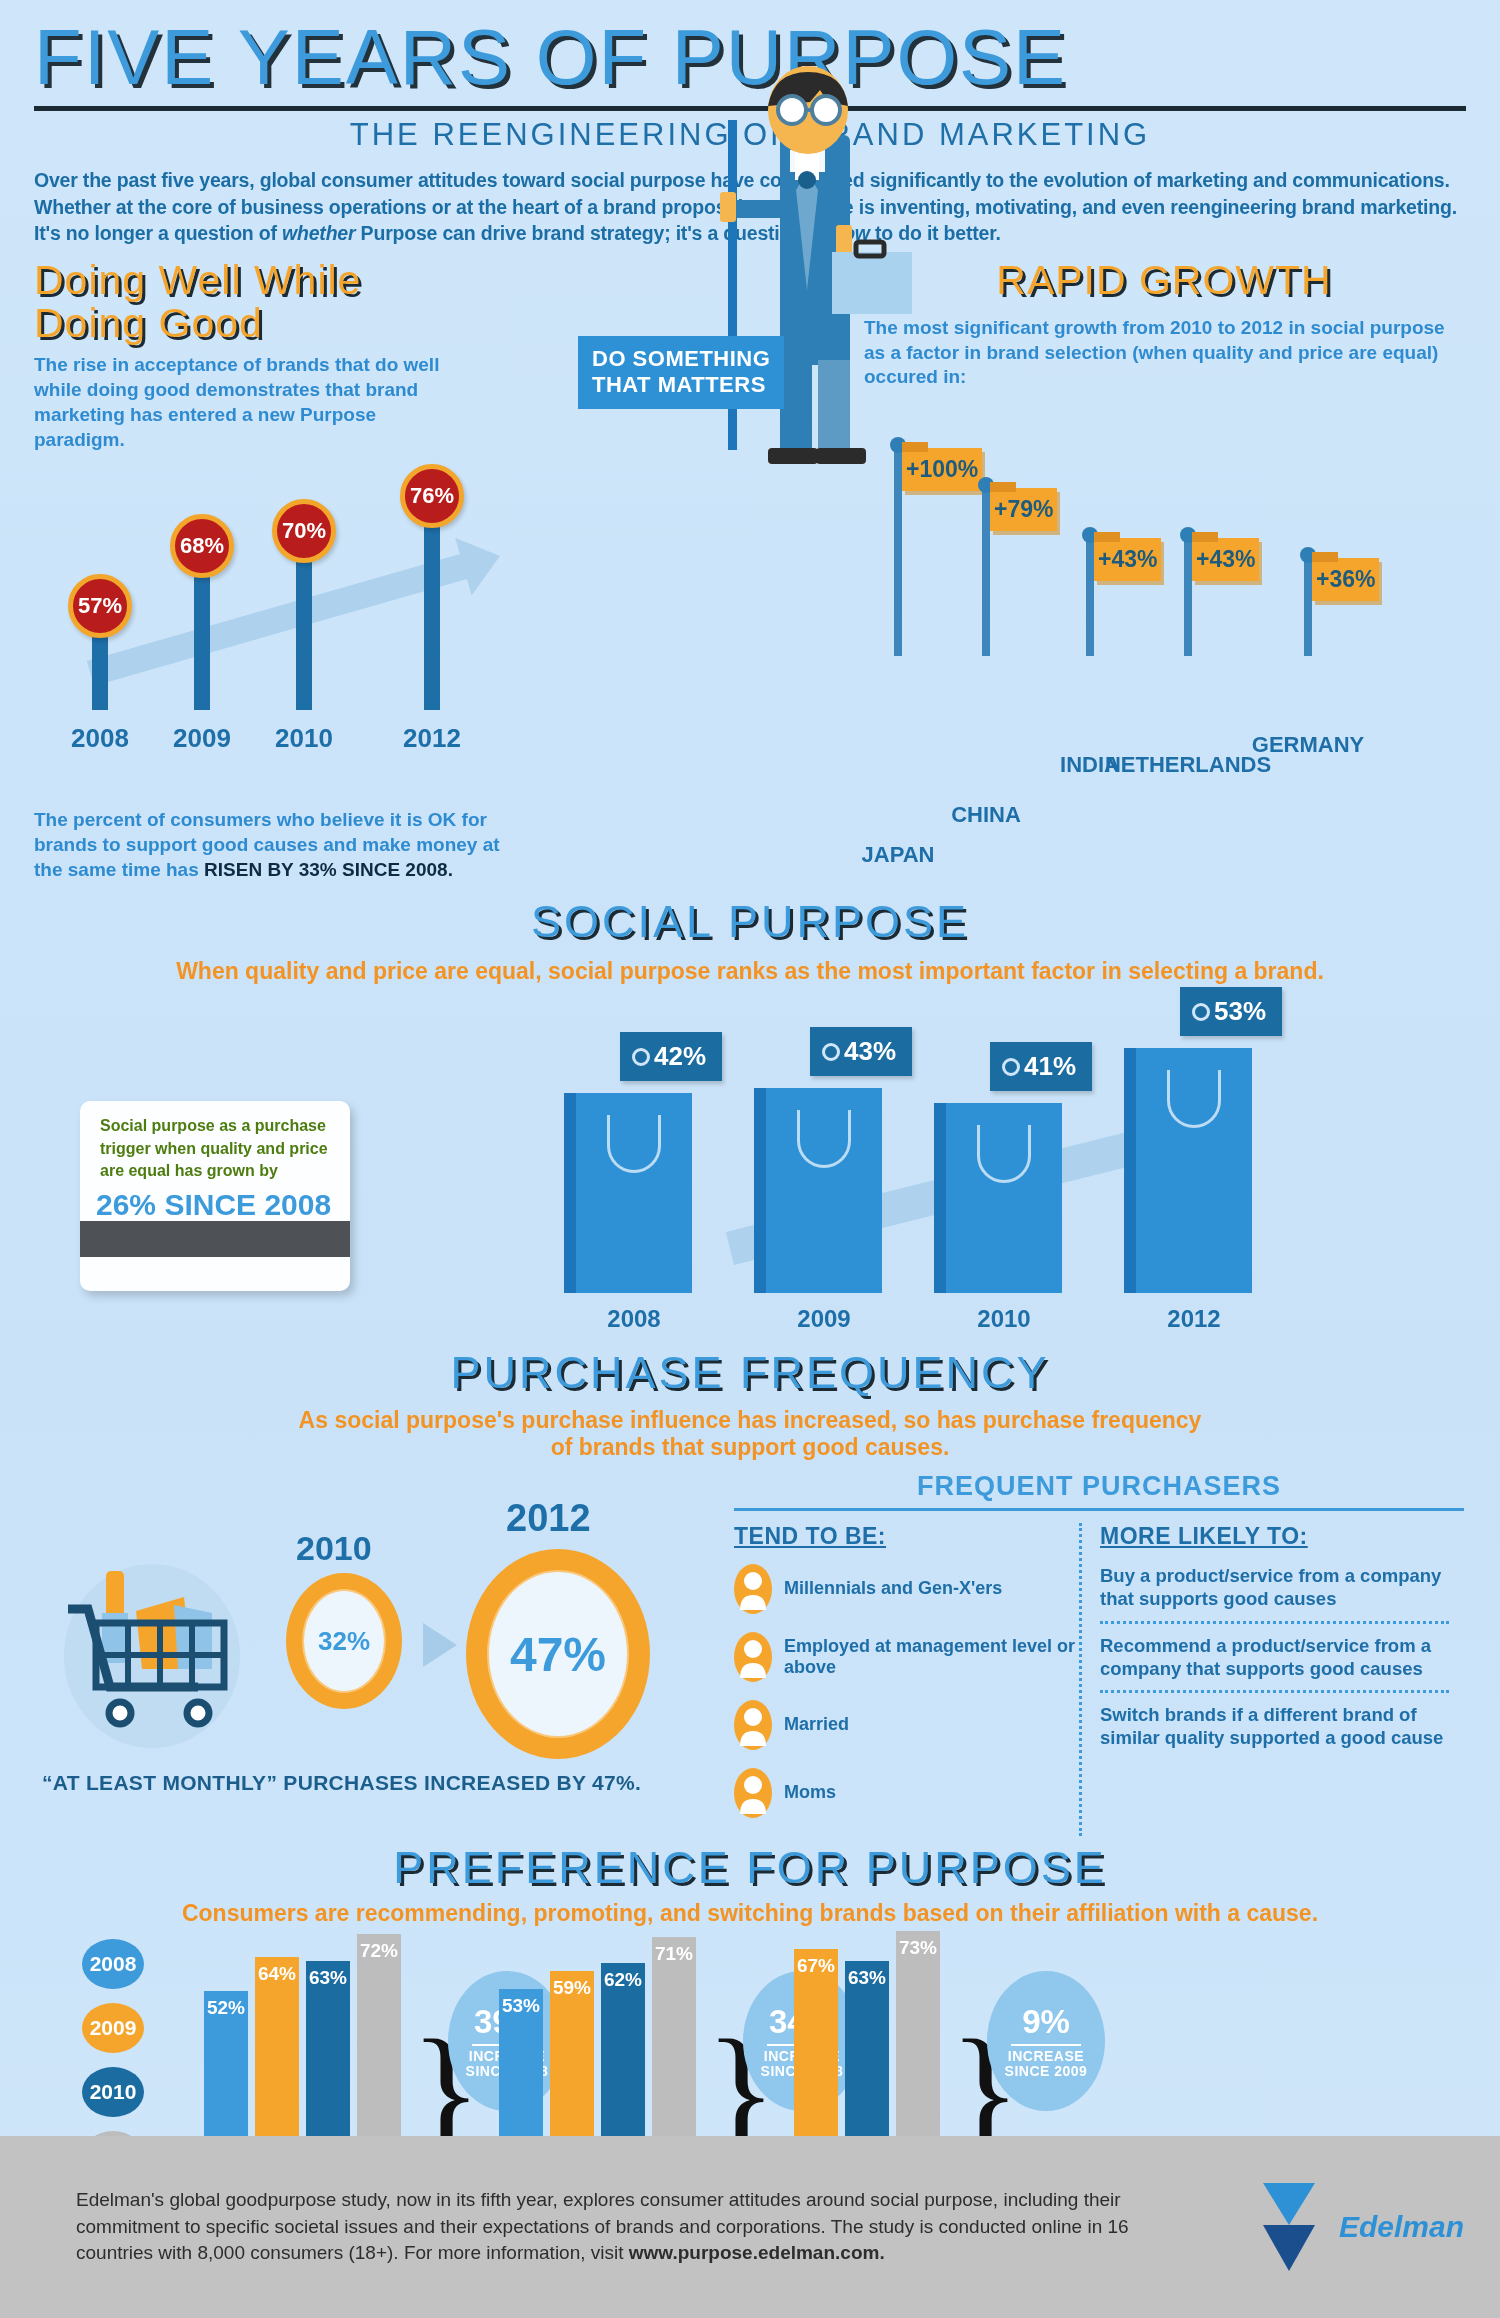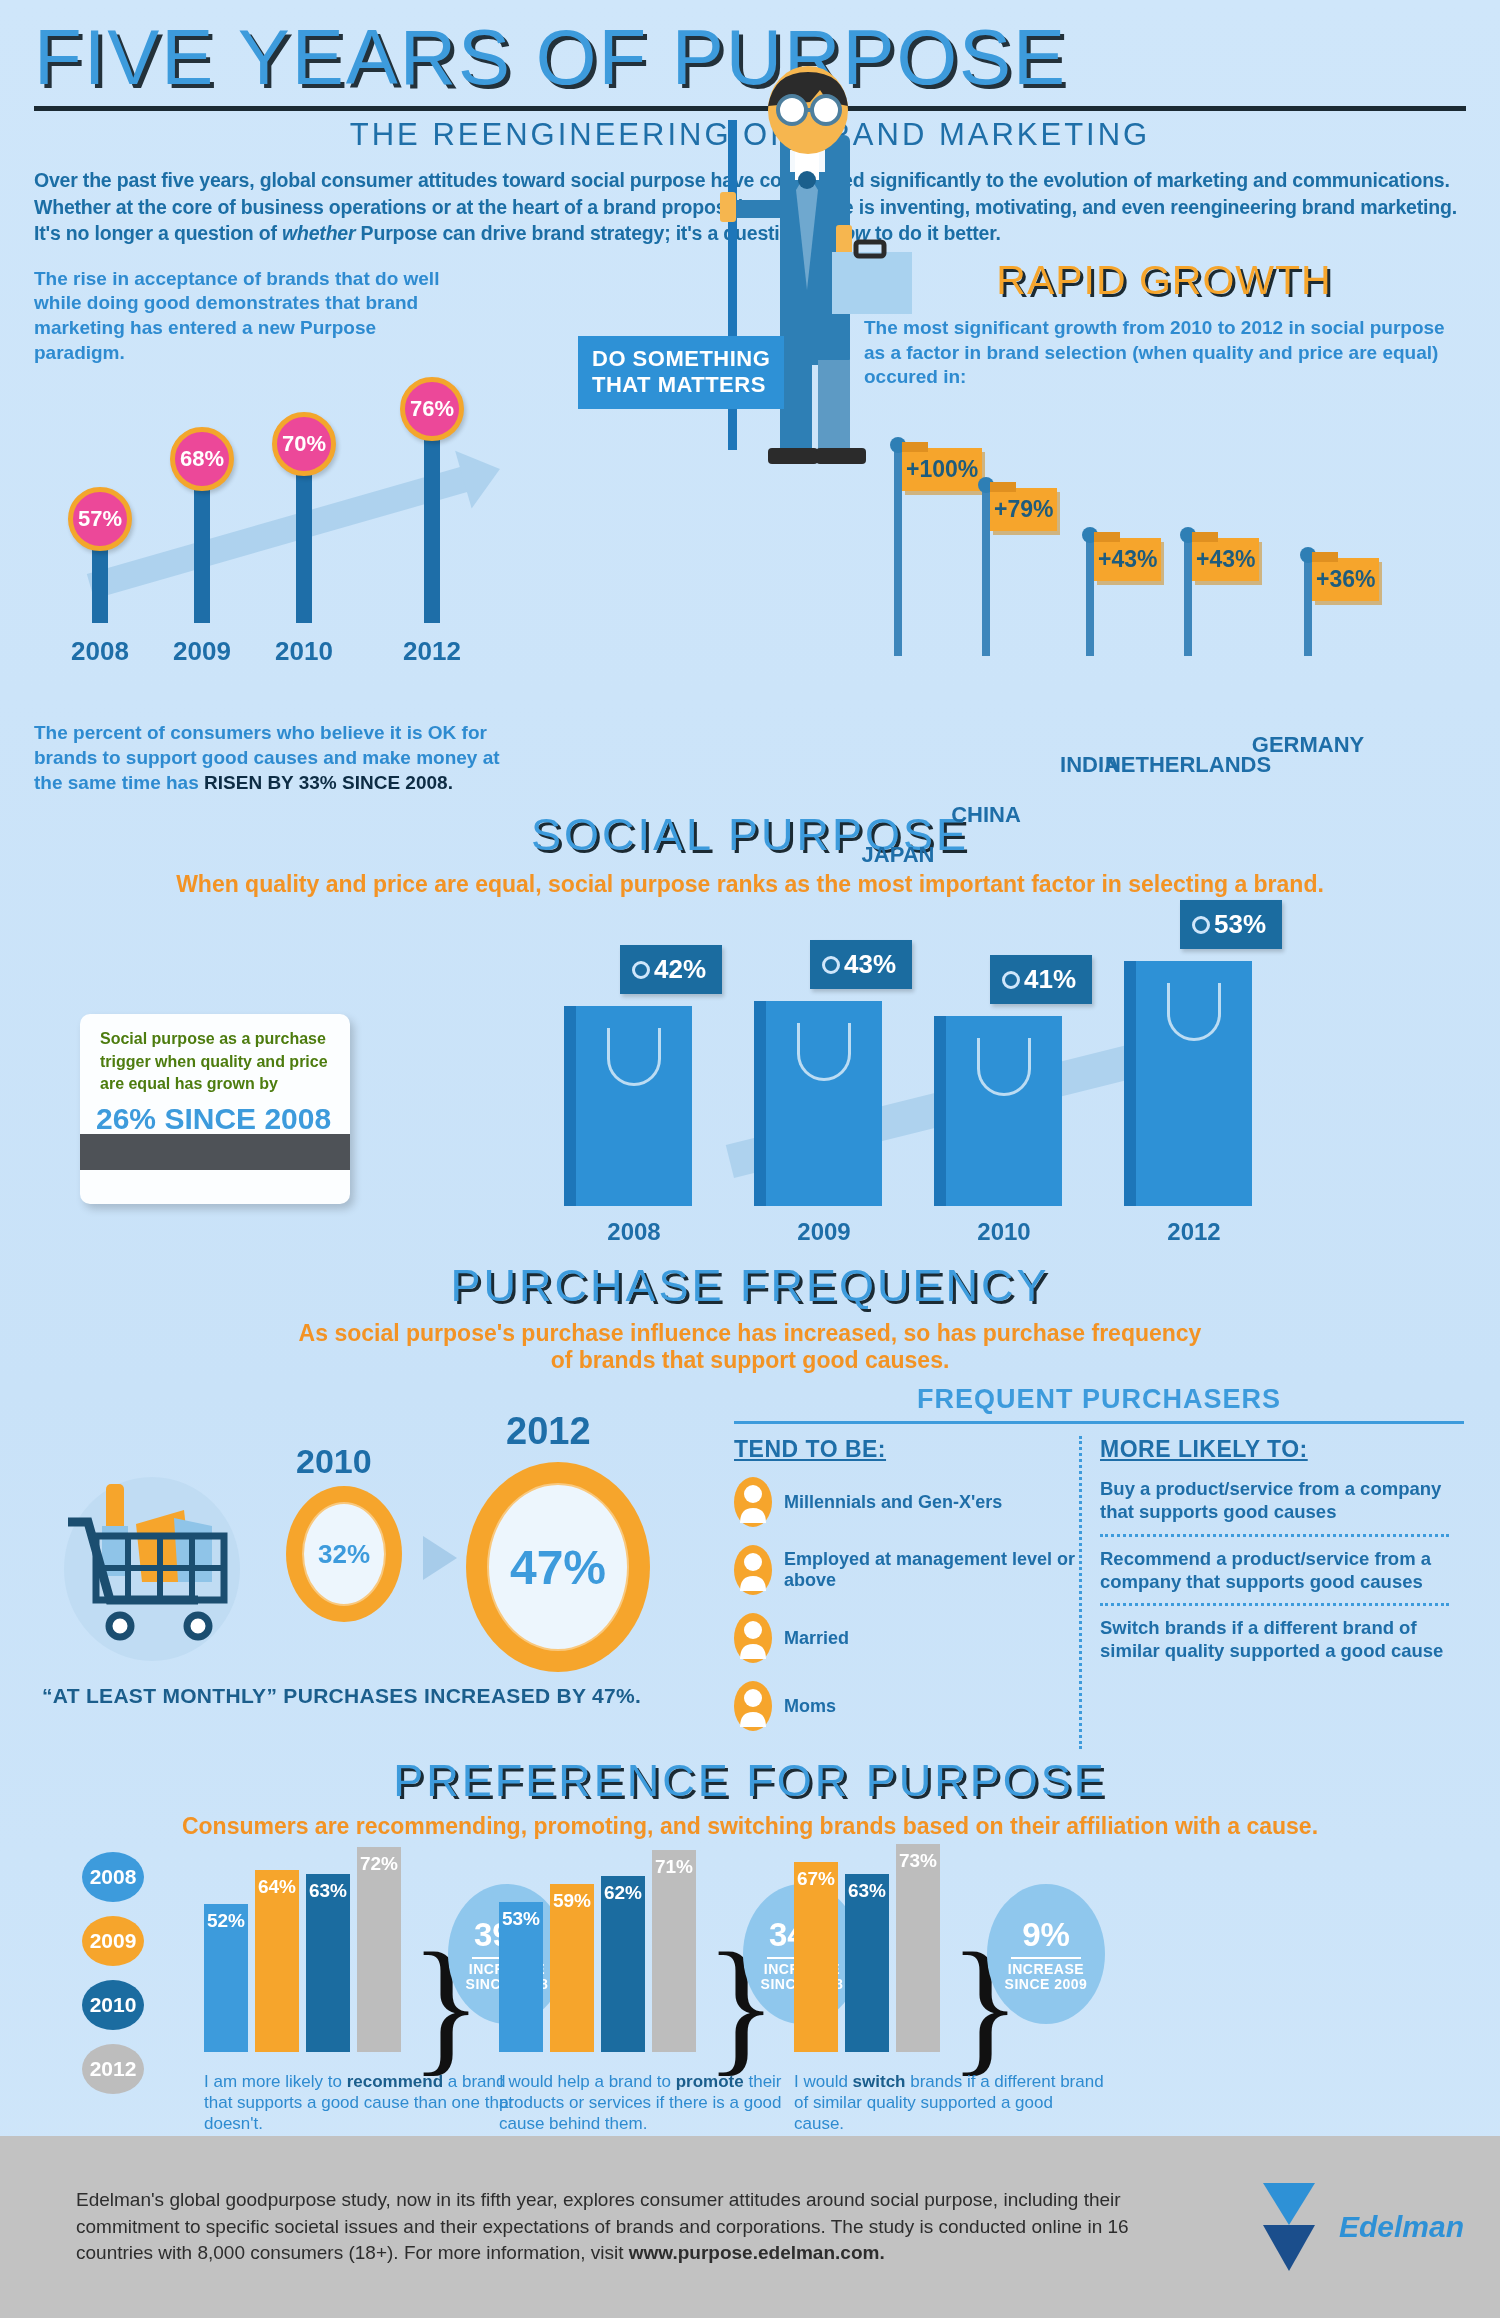--- a/index.html
+++ b/index.html
@@ -57,21 +57,21 @@
   }
   .lolli-arrow:after {
     content: ""; position: absolute; right: -36px; top: -17px;
     border-left: 38px solid #aed2ee;
     border-top: 30px solid transparent; border-bottom: 30px solid transparent;
   }
   .lolli { position: absolute; bottom: 48px; width: 16px; background: #1e6ea8; }
   .lolli .dot {
     position: absolute; left: 50%; transform: translateX(-50%);
     width: 64px; height: 64px; border-radius: 50%;
-    background: #ec4899; border: 5px solid #f3a62c;
+    background: #b91c1c; border: 5px solid #f3a62c;
     display: flex; align-items: center; justify-content: center;
     color: #fff; font-size: 22px; font-weight: bold;
     box-shadow: 2px 3px 4px rgba(0,0,0,0.18);
   }
   .lolli .yr {
     position: absolute; left: 50%; transform: translateX(-50%);
     bottom: -44px; color: #1e6ea8; font-size: 26px; font-weight: bold;
     letter-spacing: 0px; white-space: nowrap;
   }
 
@@ -187,20 +187,24 @@
     <div class="title-rule"></div>
     <div class="subtitle">THE REENGINEERING OF BRAND MARKETING</div>
     <div class="intro">
       <span>Over the past five years, global consumer attitudes toward social purpose have contributed significantly to the evolution of marketing and communications. Whether at the core of business operations or at the heart of a brand proposition, Purpose is inventing, motivating, and even reengineering brand marketing. It's no longer a question of </span><i>whether</i><span> Purpose can drive brand strategy; it's a question of </span><i>how</i><span> to do it better.</span>
     </div>
   </div>
 
   <div class="two-col">
 
     <div class="col-l">
+      <div class="orange-head">
+        <div>Doing Well While</div>
+        <div>Doing Good</div>
+      </div>
       <div class="body-blue" style="margin-top:8px;width:430px;">The rise in acceptance of brands that do well while doing good demonstrates that brand marketing has entered a new Purpose paradigm.</div>
 
       <div class="lolli-wrap" id="lolli-chart">
         <div class="lolli-arrow"></div>
       <div class="lolli" style="left: 58px; height: 90px;">
             <div class="dot" style="top: -46px;">57%</div>
             <div class="yr">2008</div>
           </div>
           <div class="lolli" style="left: 160px; height: 150px;">
             <div class="dot" style="top: -46px;">68%</div>

